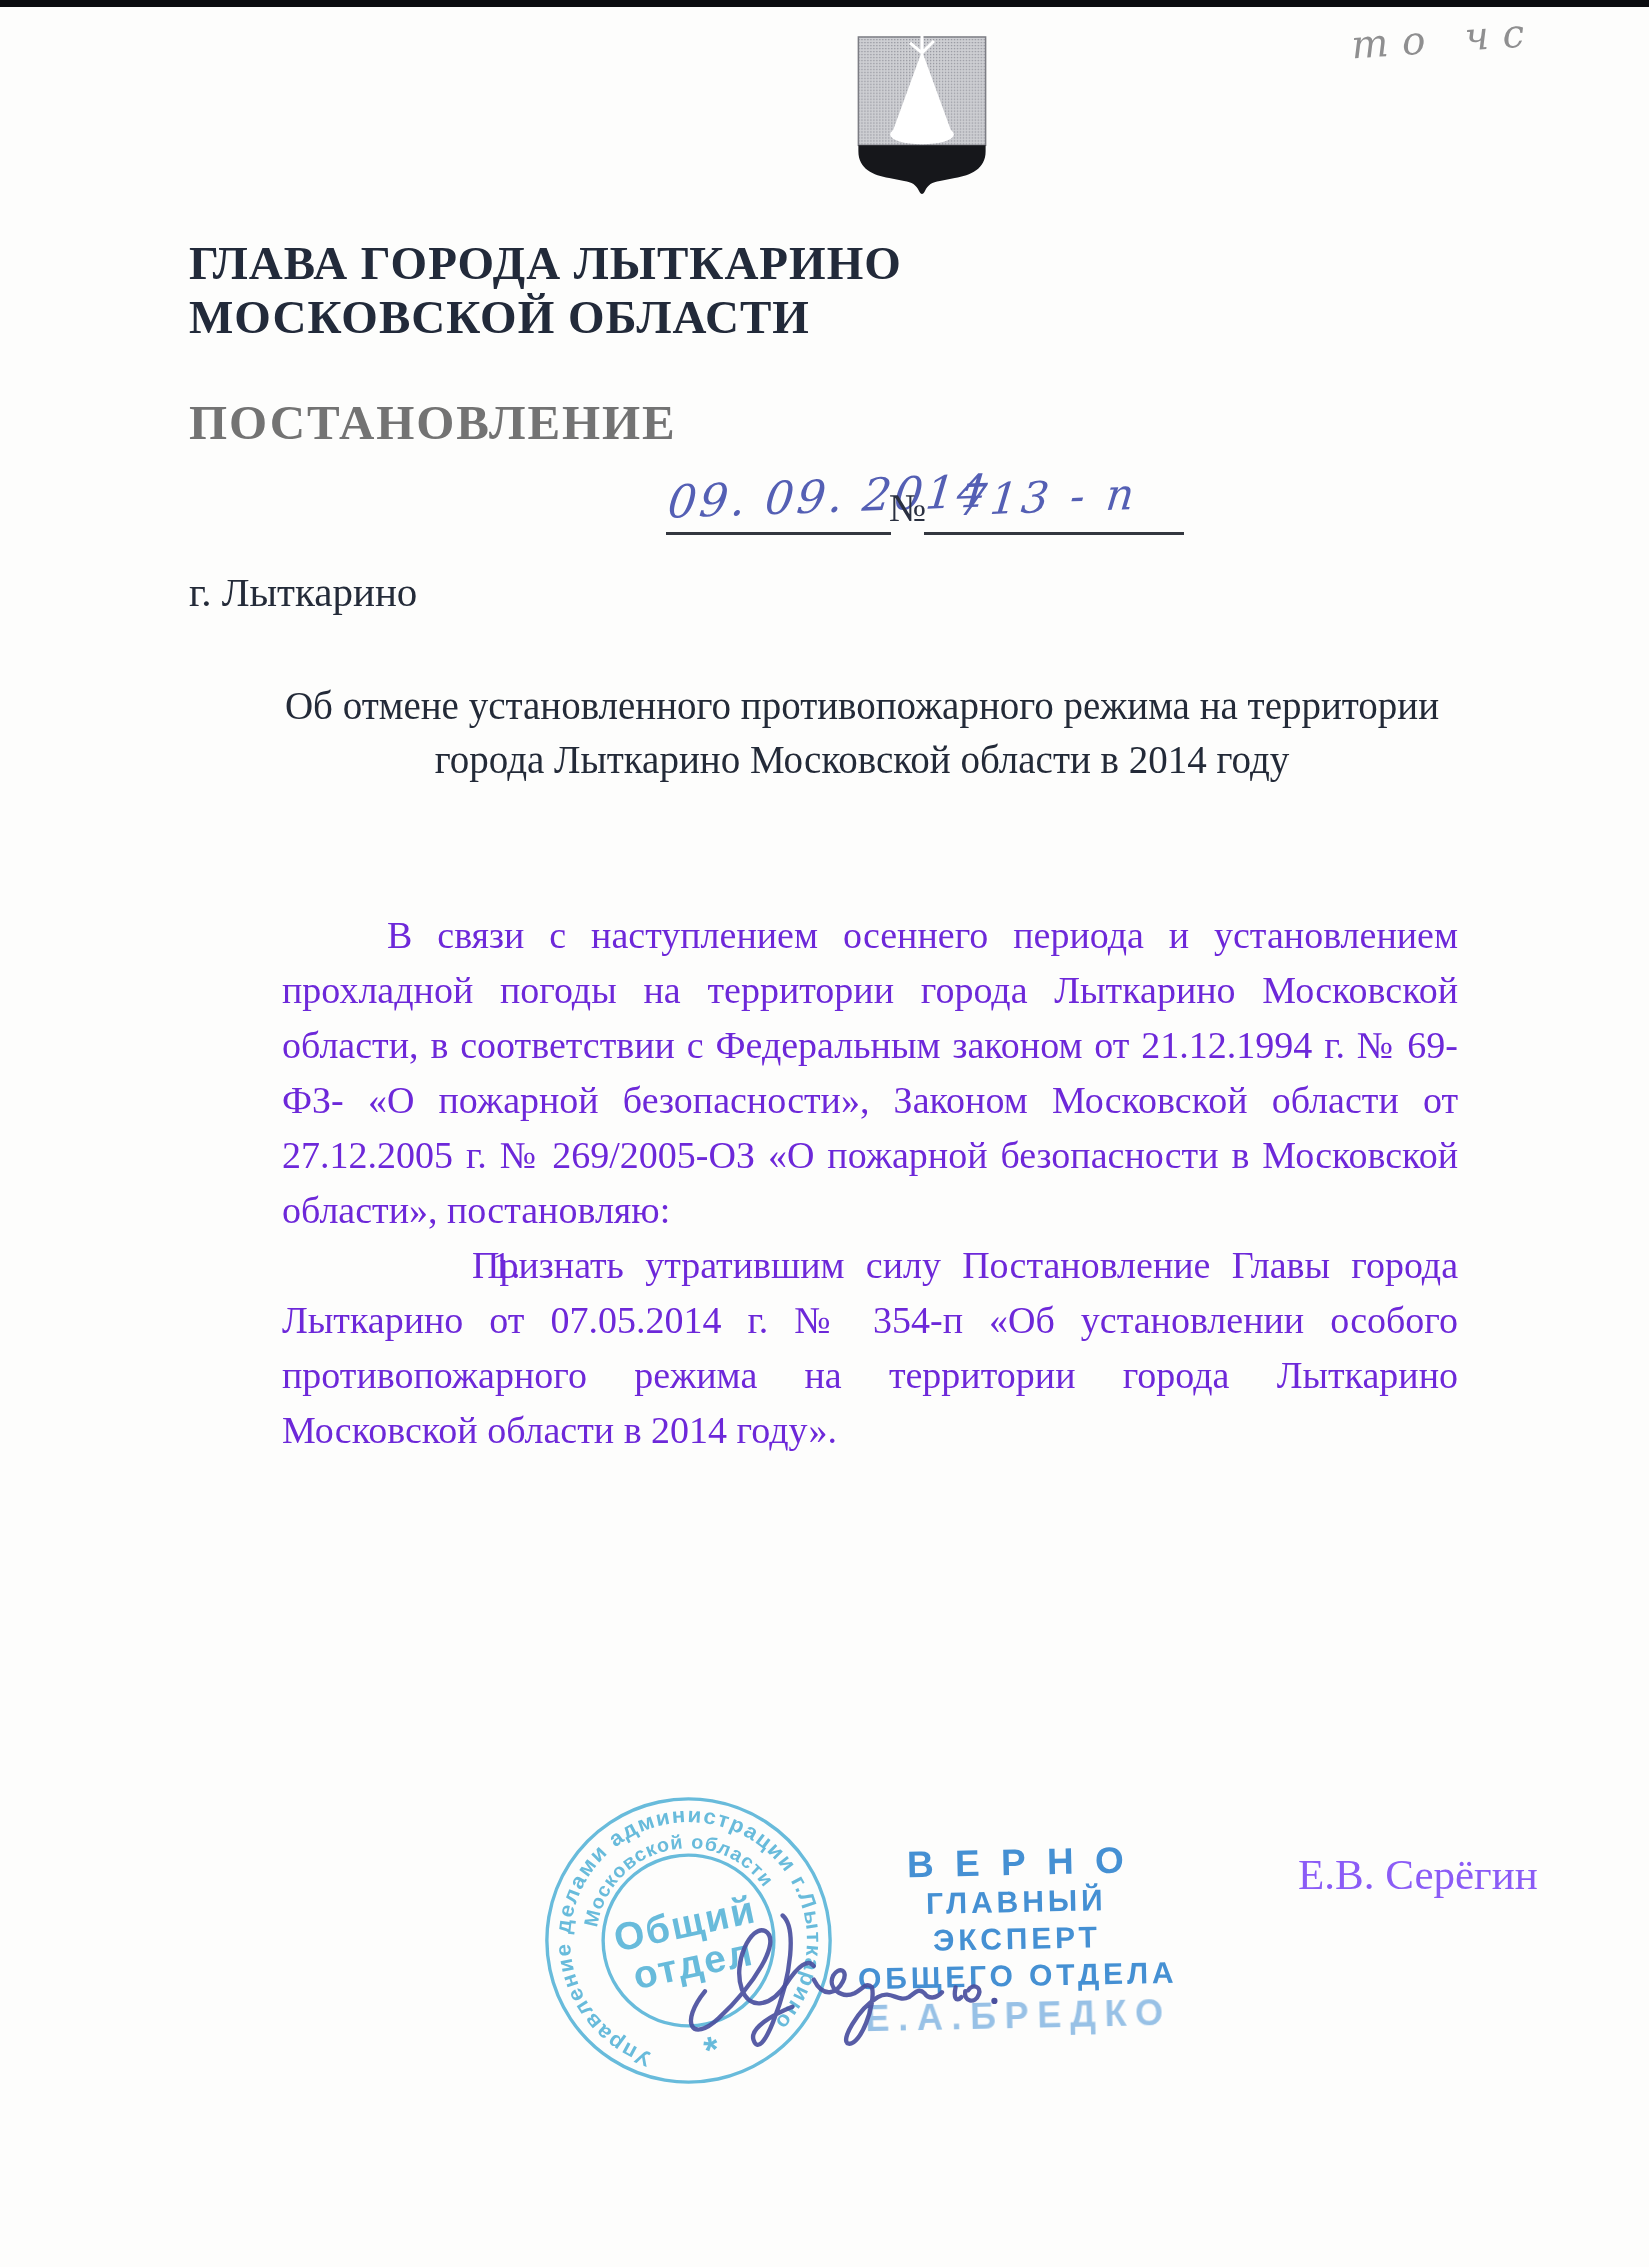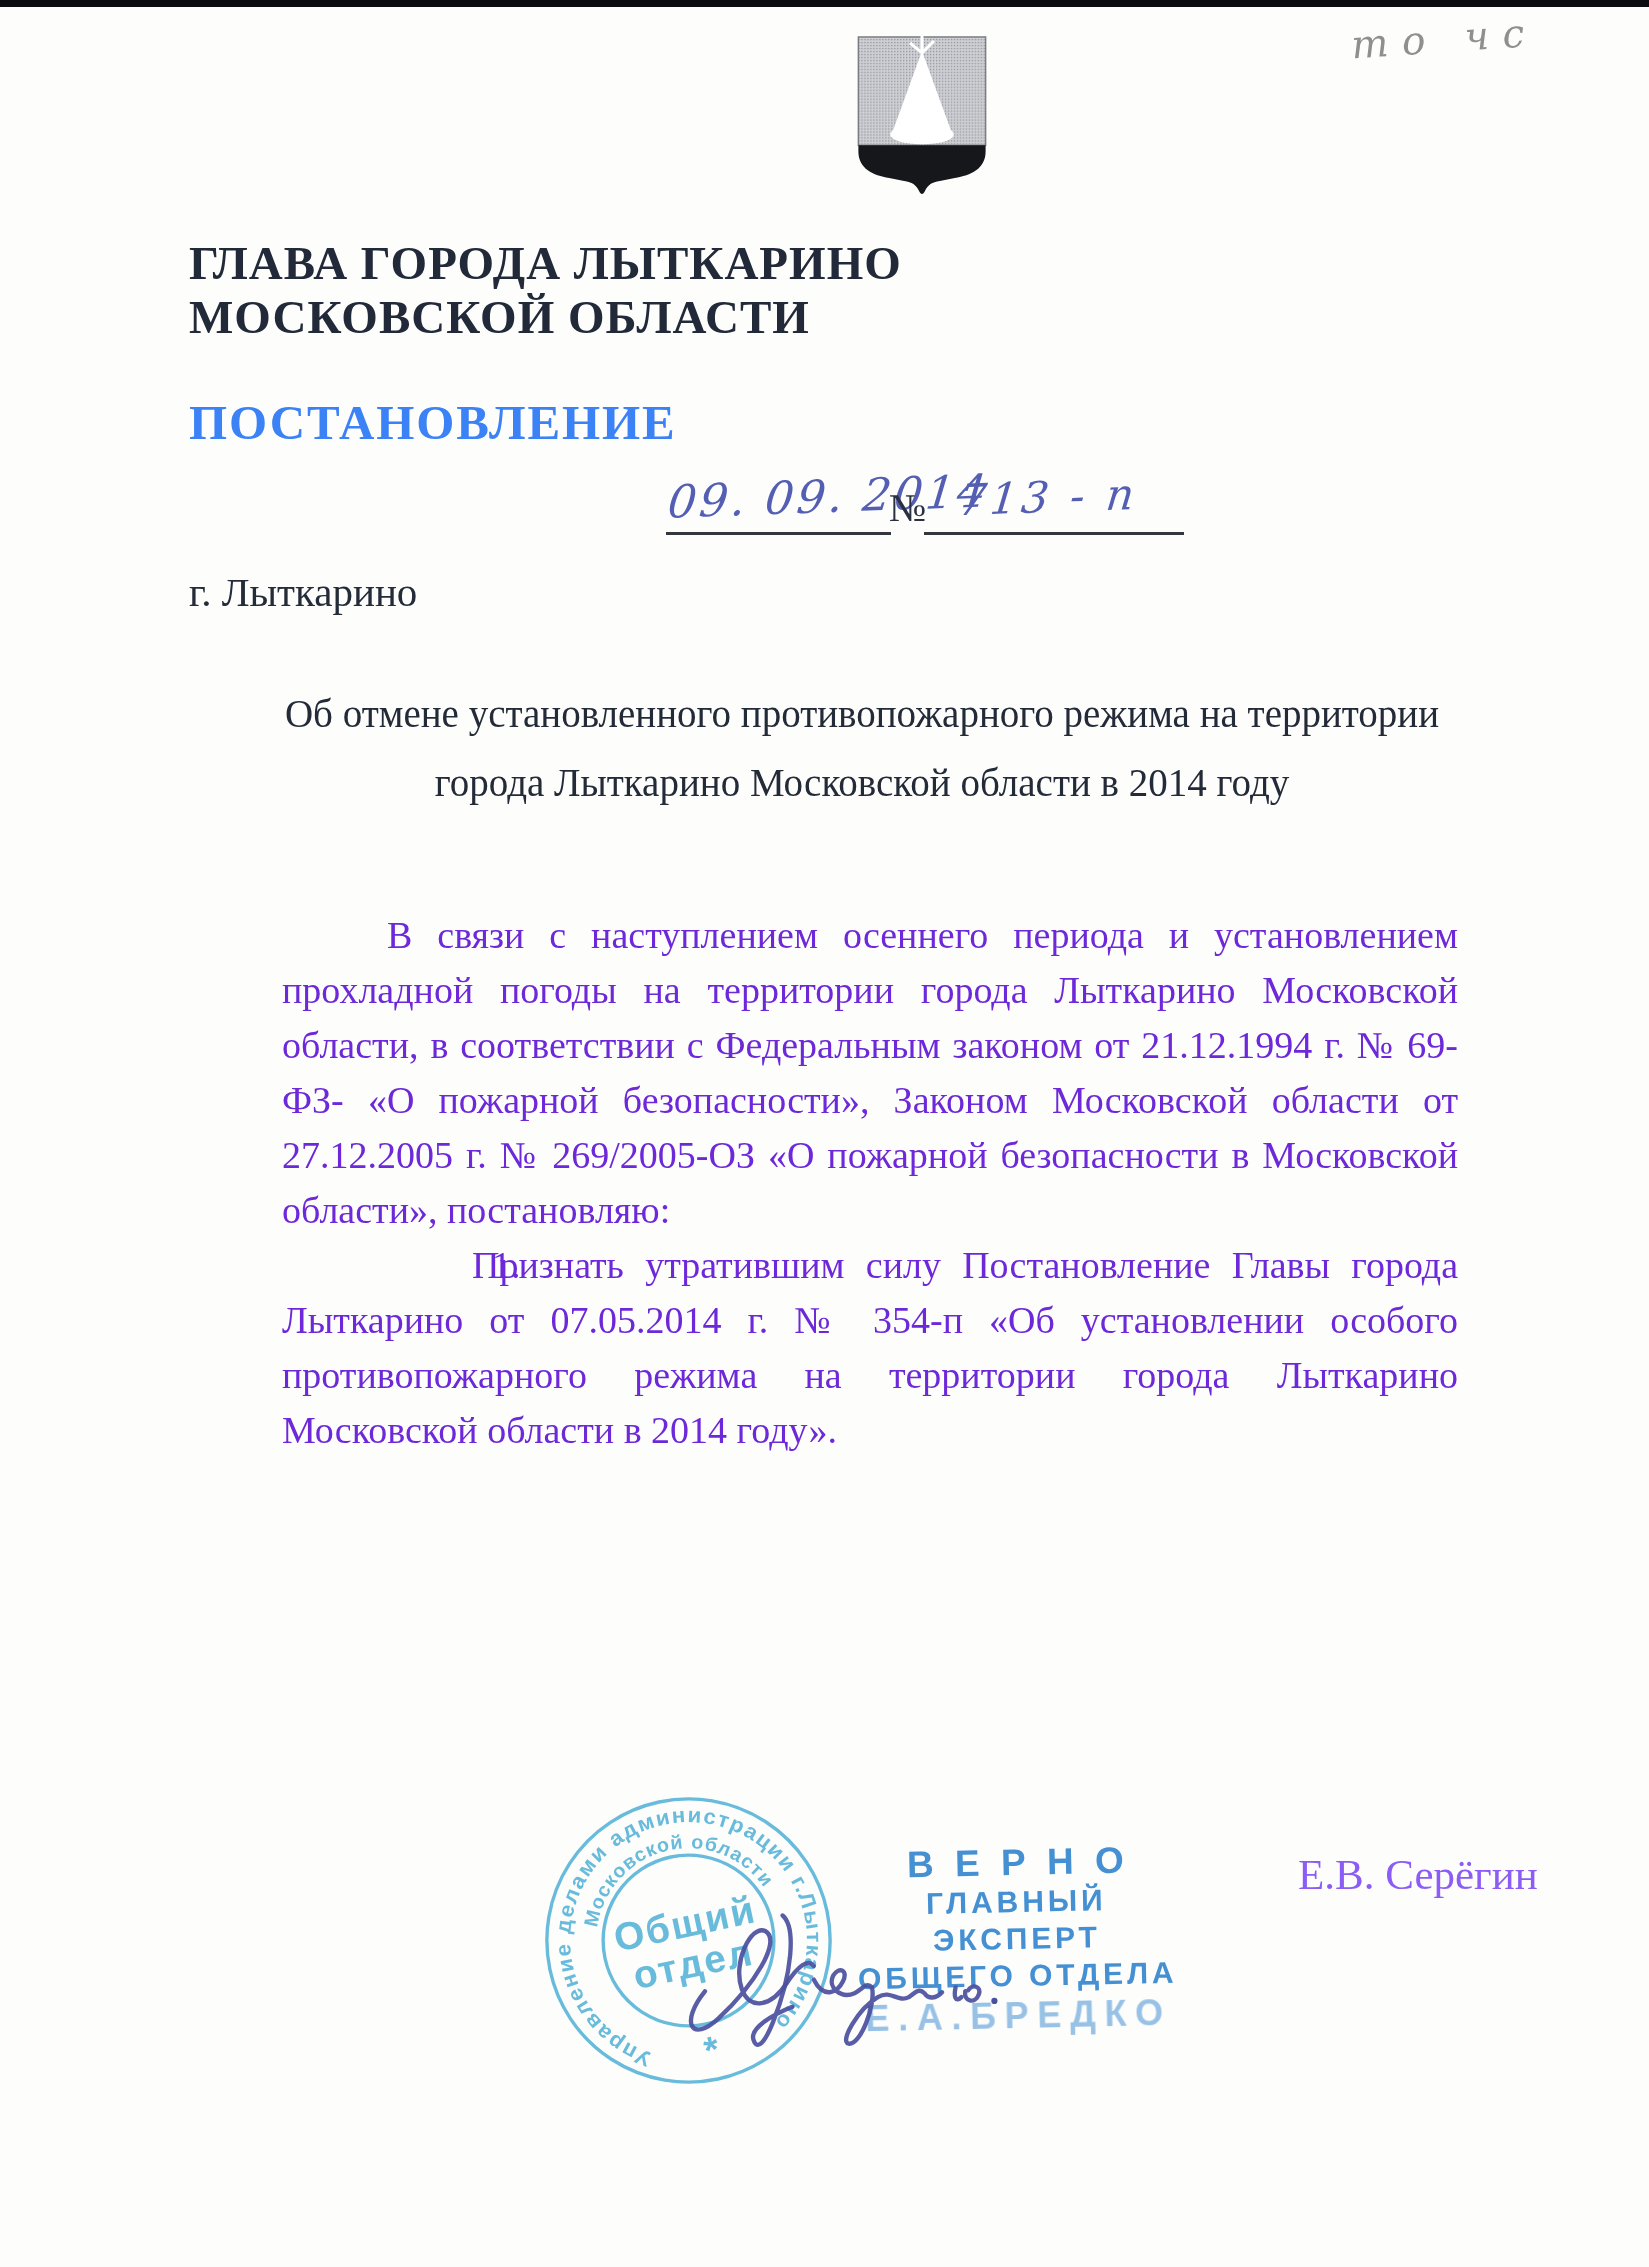--- a/index.html
+++ b/index.html
@@ -16,39 +16,39 @@
     font-size:39px; color:#8f8f90; letter-spacing:13.6px;
     transform:rotate(-4deg);
   }
 
   .emblem { position:absolute; left:850px; top:33px; width:144px; height:165px; }
 
   .center-band { position:absolute; left:189px; width:1460px; text-align:left; }
   .org-line   { font-weight:bold; font-size:47px; letter-spacing:1px; color:#222a3a; }
   #org1 { top:236px; }
   #org2 { top:290px; }
-  #doctype { top:394px; font-weight:bold; font-size:49px; letter-spacing:1.9px; color:#3b82f6; }
+  #doctype { top:394px; font-weight:bold; font-size:49px; letter-spacing:1.9px; color:#737373; }
 
   .hand {
     position:absolute;
     font-family:"DejaVu Serif", serif; font-style:italic;
     color:#545fb4;
   }
   #date-hand { left:668px; top:470px; font-size:45px; letter-spacing:2.9px; transform:rotate(-2deg) skewX(-8deg); }
   #num-hand  { left:959px; top:472px; font-size:43px; letter-spacing:3.9px; transform:rotate(-2deg) skewX(-8deg); }
   #num-sign  { position:absolute; left:889px; top:485px; font-size:39px; color:#2a3040; }
   .u-line { position:absolute; top:532px; height:2.9px; background:#33373f; }
   #uline1 { left:666px; width:225px; }
   #uline2 { left:924px; width:260px; }
 
   #place { top:568px; font-size:41px; }
 
   #subject {
     position:absolute; left:274px; width:1176px; top:679px;
-    text-align:center; font-size:39px; line-height:69px; color:#232a38;
+    text-align:center; font-size:39px; line-height:54px; color:#232a38;
   }
 
   #body-text {
     position:absolute; left:282px; width:1176px; top:908px;
     font-size:38px; line-height:55px; text-align:justify;
     color:#6d28d9;
   }
   #body-text p { margin:0; }
   .indent { text-indent:105px; }
   .num-box { display:inline-block; width:85px; }

